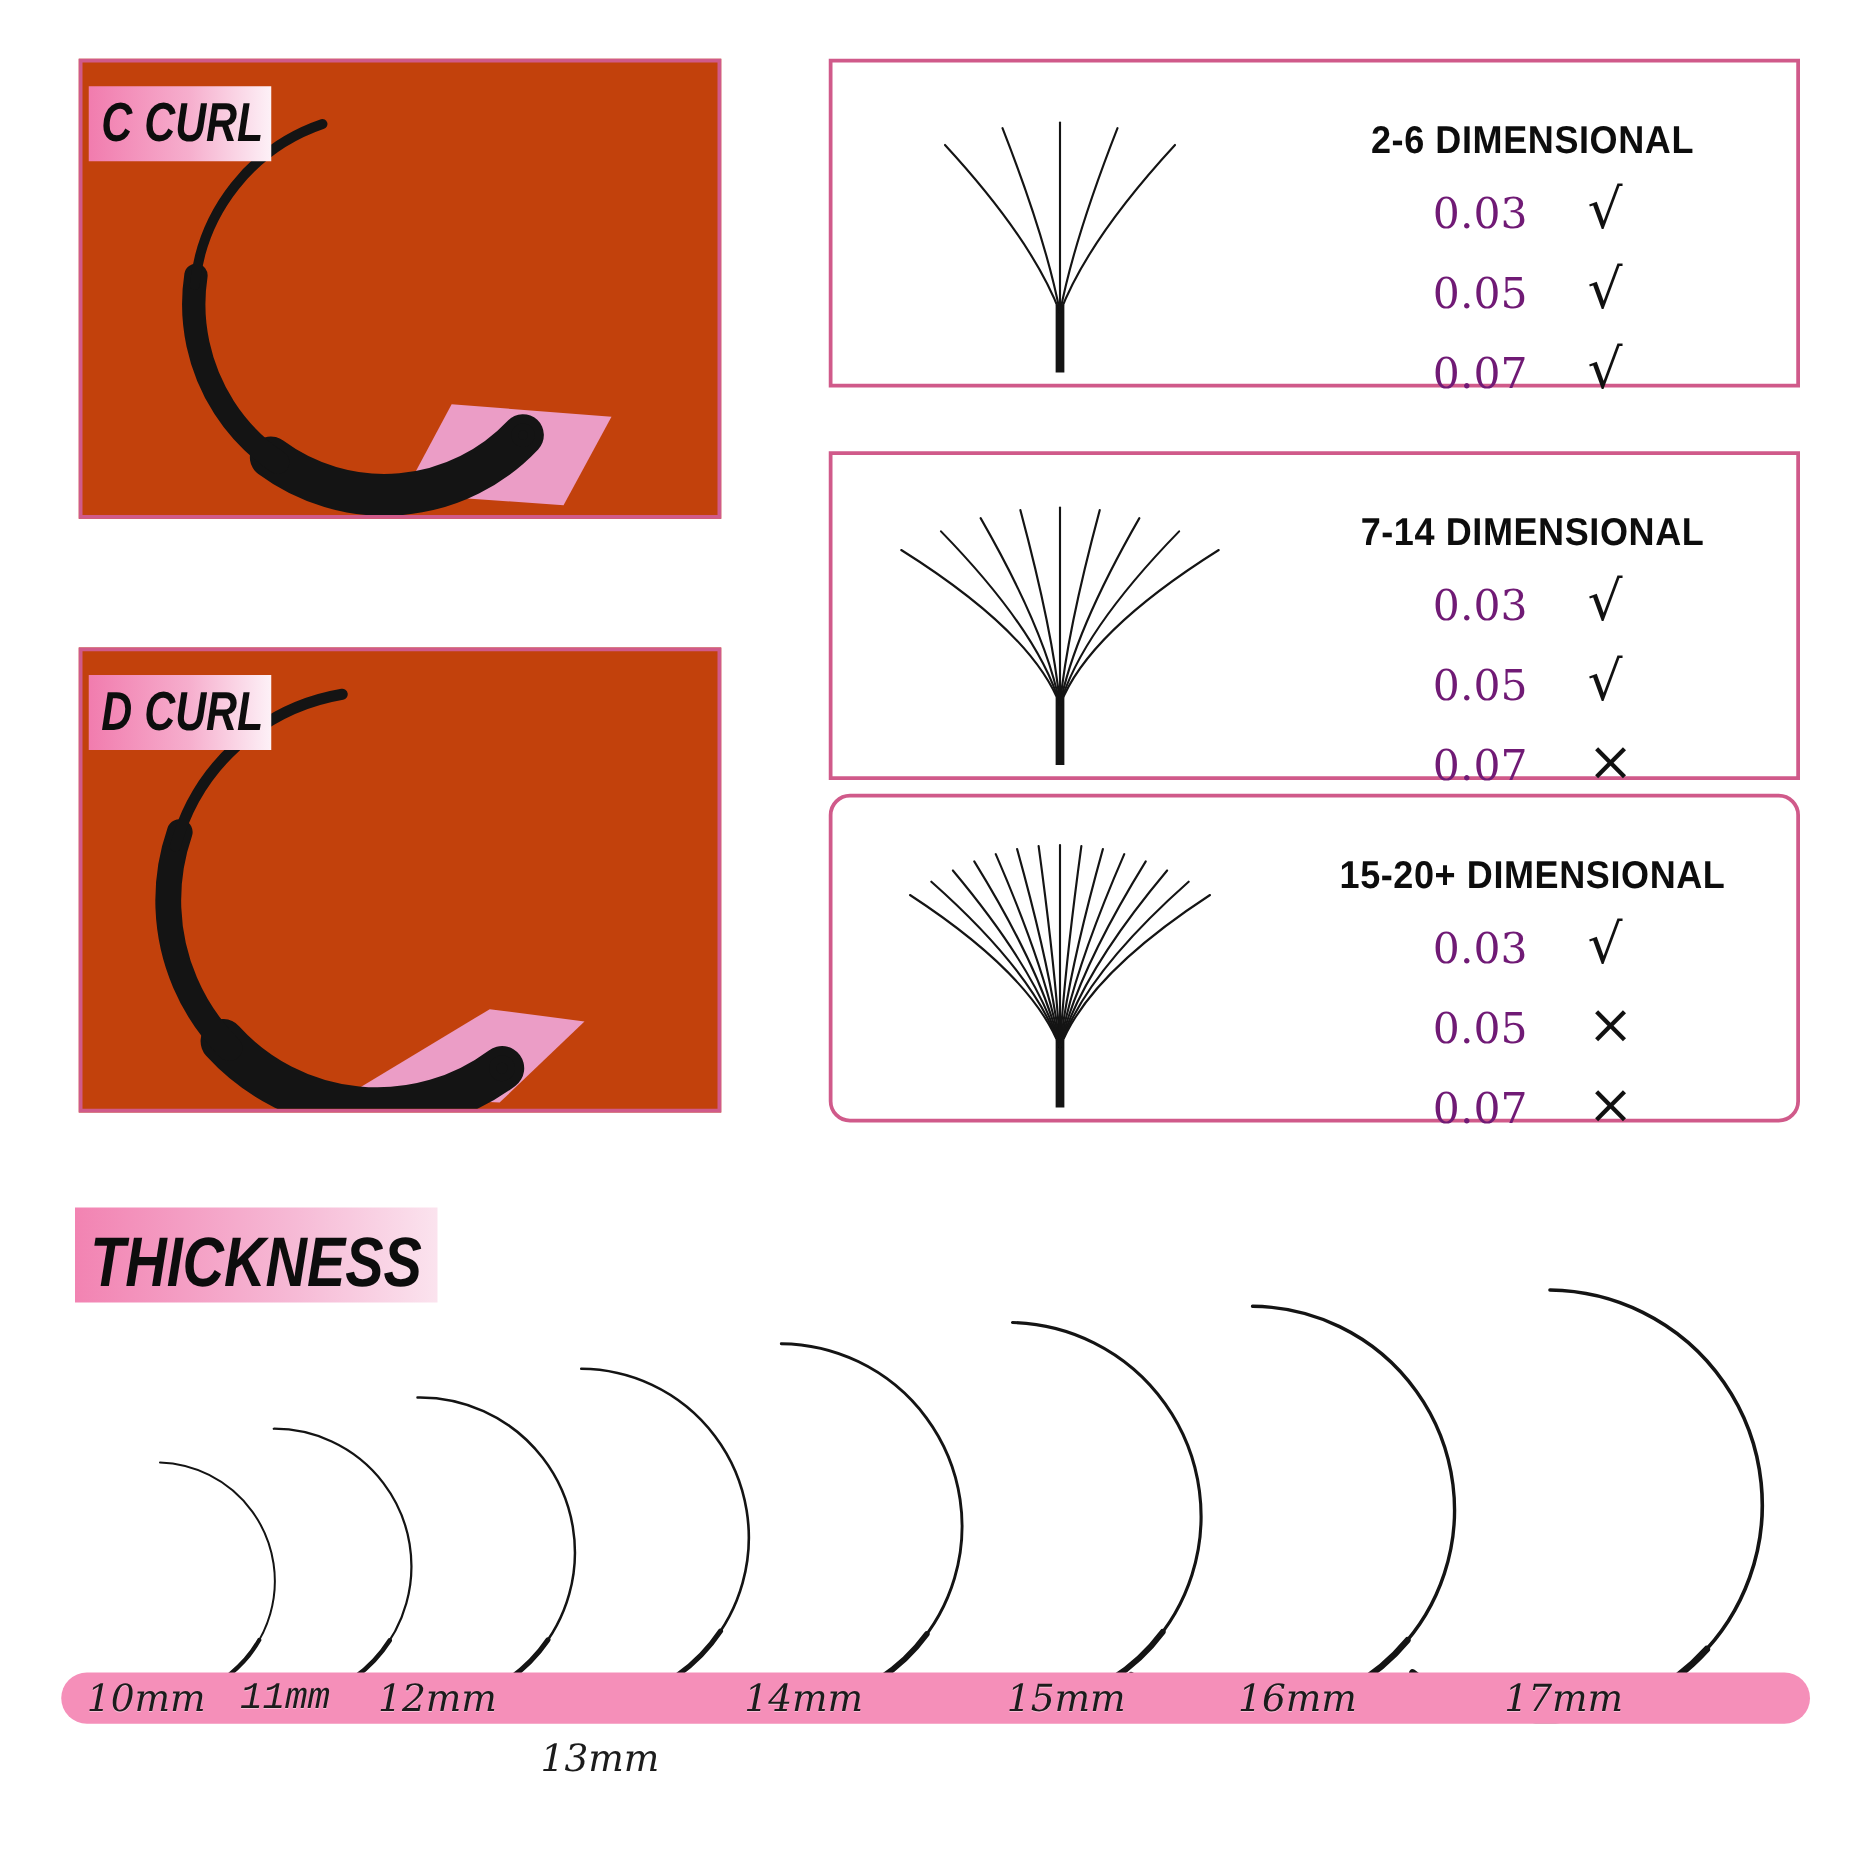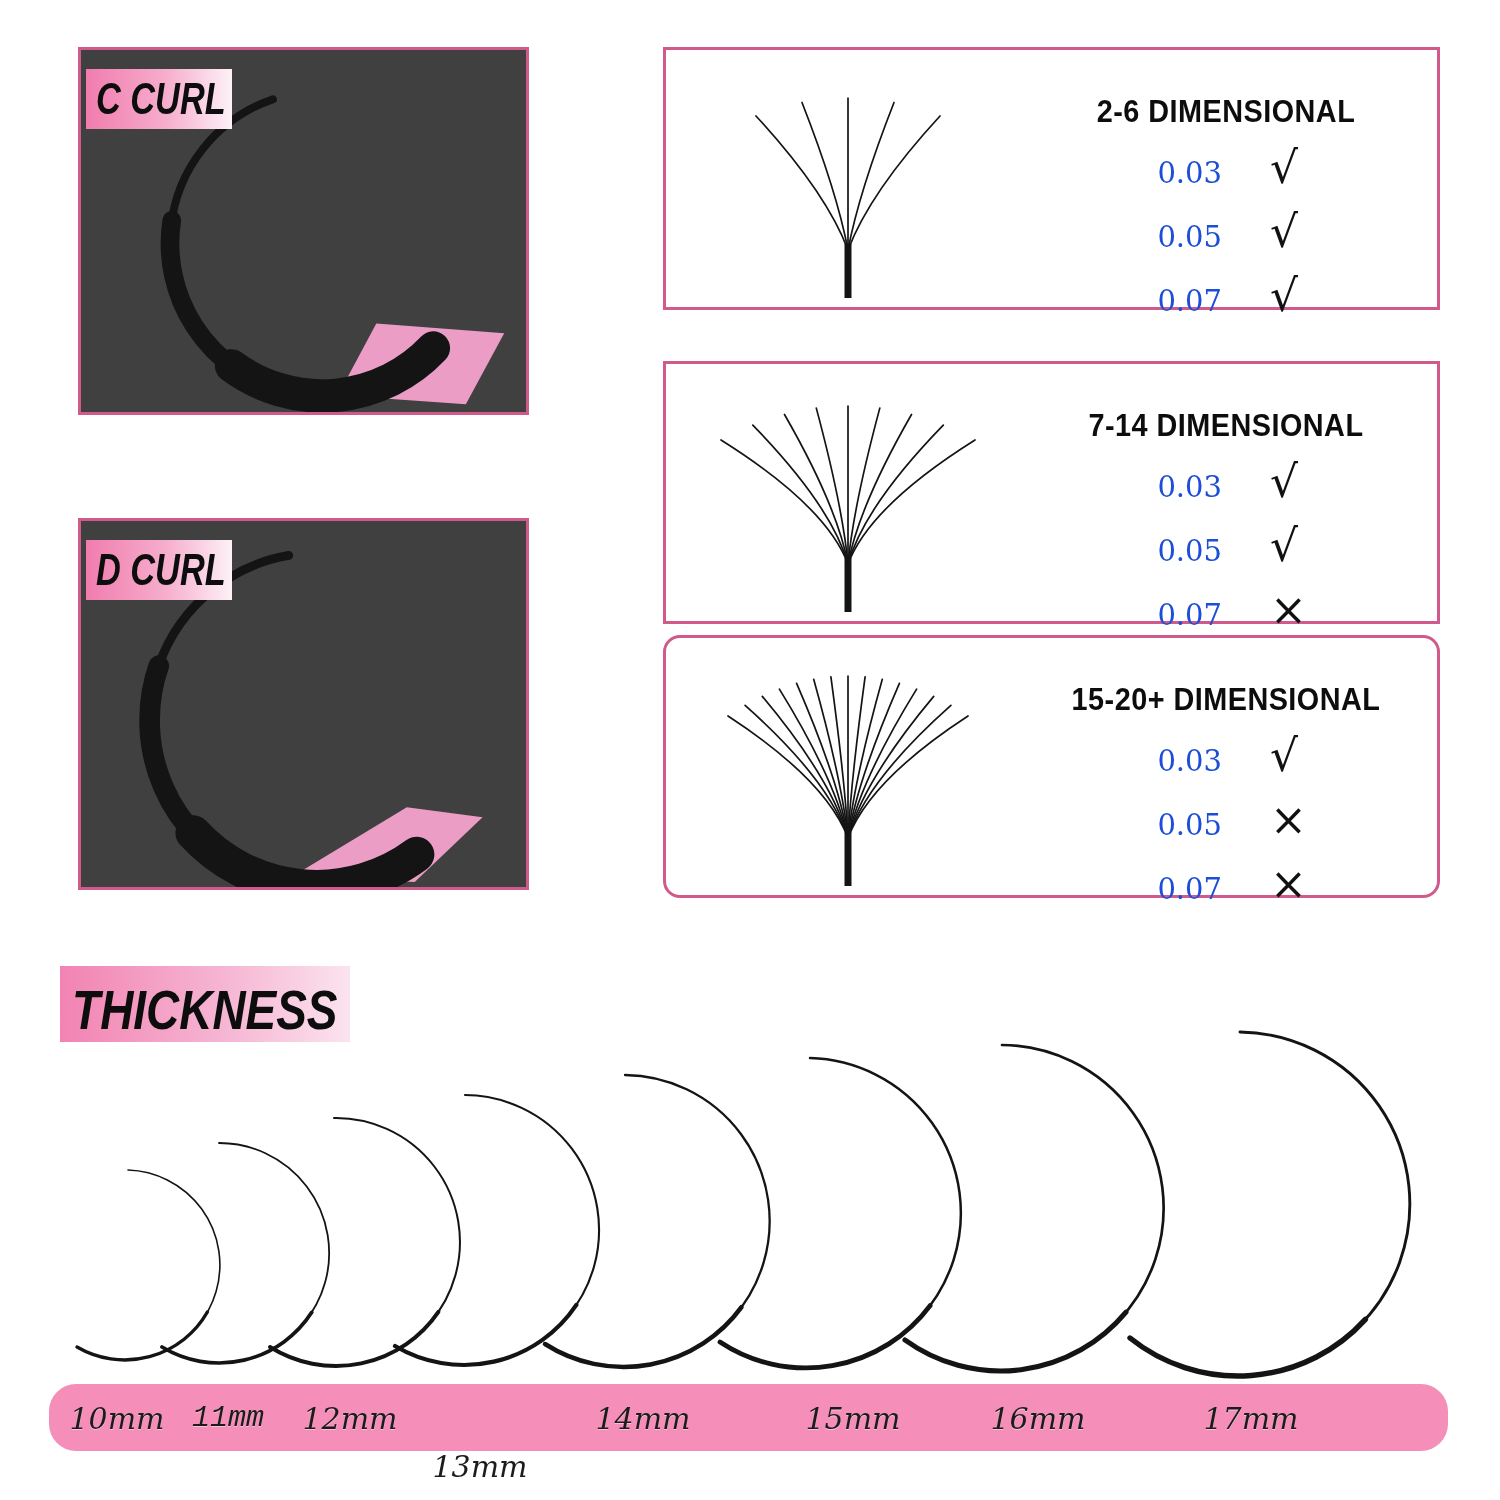--- a/index.html
+++ b/index.html
@@ -2,54 +2,54 @@
 <html><head>
 <meta charset="utf-8">
 <style>
   html,body{margin:0;padding:0;background:#ffffff;}
   #stage{
     position:relative;width:1500px;height:1500px;background:#fff;overflow:hidden;
     font-family:"Liberation Sans",sans-serif;
     --border:#d05a8a; --bar:#f58fb9; --tile:#eb9dc6; --ink:#141414;
   }
   
-  .curl-card{position:absolute;left:78px;width:451px;border:3px solid var(--border);
-    background:#404040;box-sizing:border-box;}
+  .curl-card{position:absolute;left:63px;width:514px;border:3px solid var(--border);
+    background:#c2410c;box-sizing:border-box;}
   #c-curl-card{top:47px;height:368px;}
   #d-curl-card{top:518px;height:372px;}
   .curl-art{position:absolute;left:0;top:0;}
   .plate{position:absolute;left:5px;top:19px;width:146px;height:60px;
     background:linear-gradient(90deg,#f17cae 0%,#f6aecd 55%,#fdf1f7 100%);
     display:flex;align-items:center;padding-left:10px;box-sizing:border-box;z-index:2;}
   .plate span{font-style:italic;font-weight:700;font-size:44px;color:#0d0d0d;
     transform:scaleX(.78);transform-origin:left center;white-space:nowrap;letter-spacing:0px;}
   
   .dim-card{position:absolute;left:663px;width:777px;height:263px;border:3px solid var(--border);
     background:#fff;box-sizing:border-box;}
   #dim-card-0{top:47px;}
   #dim-card-1{top:343px;margin-top:18px;}
   #dim-card-2{top:635px;border-radius:17px;}
   .fan{position:absolute;left:2px;top:2px;}
   .dim-title{position:absolute;left:350px;top:44px;width:420px;text-align:center;
     font-weight:700;font-size:31px;color:#0d0d0d;letter-spacing:.5px;
     transform:scaleX(.93);transform-origin:center;white-space:nowrap;}
   .dim-rows{position:absolute;left:350px;top:92px;width:420px;}
   .dim-row{display:flex;justify-content:center;align-items:baseline;height:64px;}
-  .dim-value{font-family:"DejaVu Serif",serif;font-size:29px;color:#1d4ed8;
+  .dim-value{font-family:"DejaVu Serif",serif;font-size:34px;color:#701a75;
     width:150px;text-align:right;}
   .dim-mark{font-family:"DejaVu Serif",serif;font-size:44px;color:#111;
     width:110px;text-align:left;padding-left:48px;box-sizing:content-box;}
   
   #thickness-plate{position:absolute;left:60px;top:966px;width:290px;height:76px;
     background:linear-gradient(90deg,#f283b2 0%,#f6b9d5 60%,#fbe3ee 100%);
     display:flex;align-items:flex-end;justify-content:center;}
   #thickness-plate span{font-style:italic;font-weight:700;font-size:56px;color:#0d0d0d;
     transform:scaleX(.82);transform-origin:center;white-space:nowrap;}
   #length-arcs{position:absolute;left:40px;top:1010px;}
-  #length-bar{position:absolute;left:49px;top:1384px;width:1399px;height:67px;
+  #length-bar{position:absolute;left:49px;top:1338px;width:1399px;height:41px;
     border-radius:27px;background:var(--bar);}
   .len-label{position:absolute;top:50%;transform:translate(-50%,-50%);
     font-family:"DejaVu Serif",serif;font-style:italic;font-size:30px;color:#1c1c1c;
     text-shadow:0 1px 0 rgba(255,255,255,.45);white-space:nowrap;}
   .ll0{left:68px;} .ll1{left:179px;font-family:Liberation Mono, monospace;} .ll2{left:301px;} .ll3{left:431px;margin-top:48px;}
   .ll4{left:594px;} .ll5{left:804px;} .ll6{left:989px;} .ll7{left:1202px;}
   
   .lash{stroke:var(--ink);fill:none;stroke-linecap:round;}
   .tile{fill:var(--tile);stroke:none;}
 </style>

